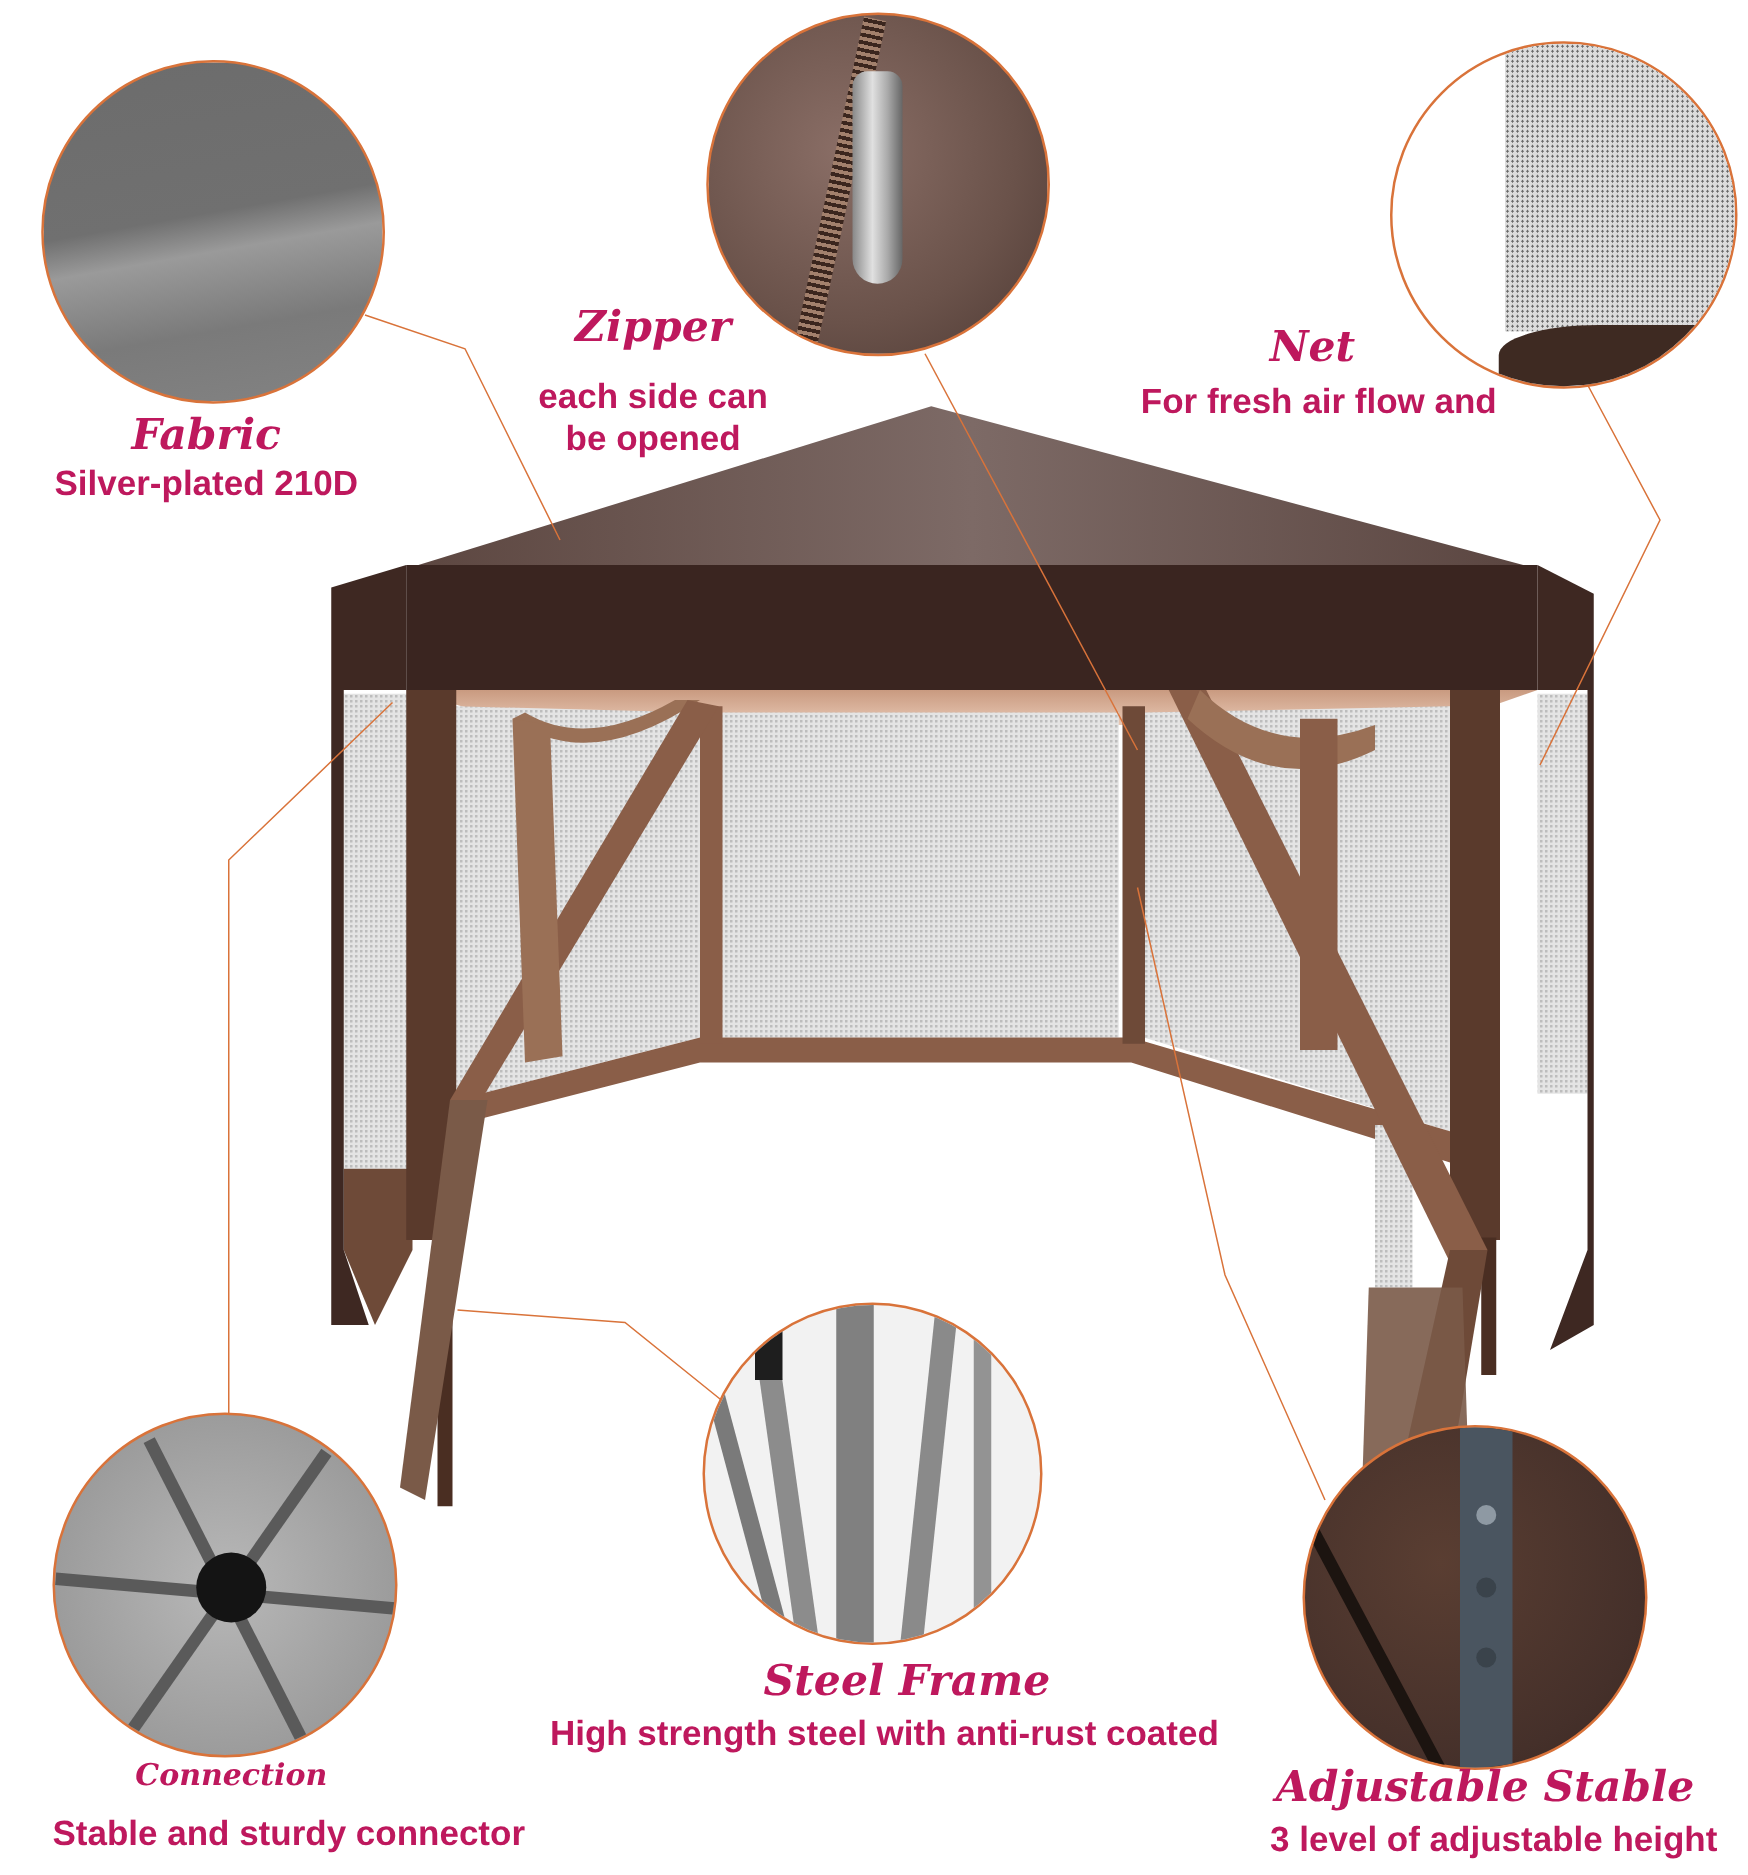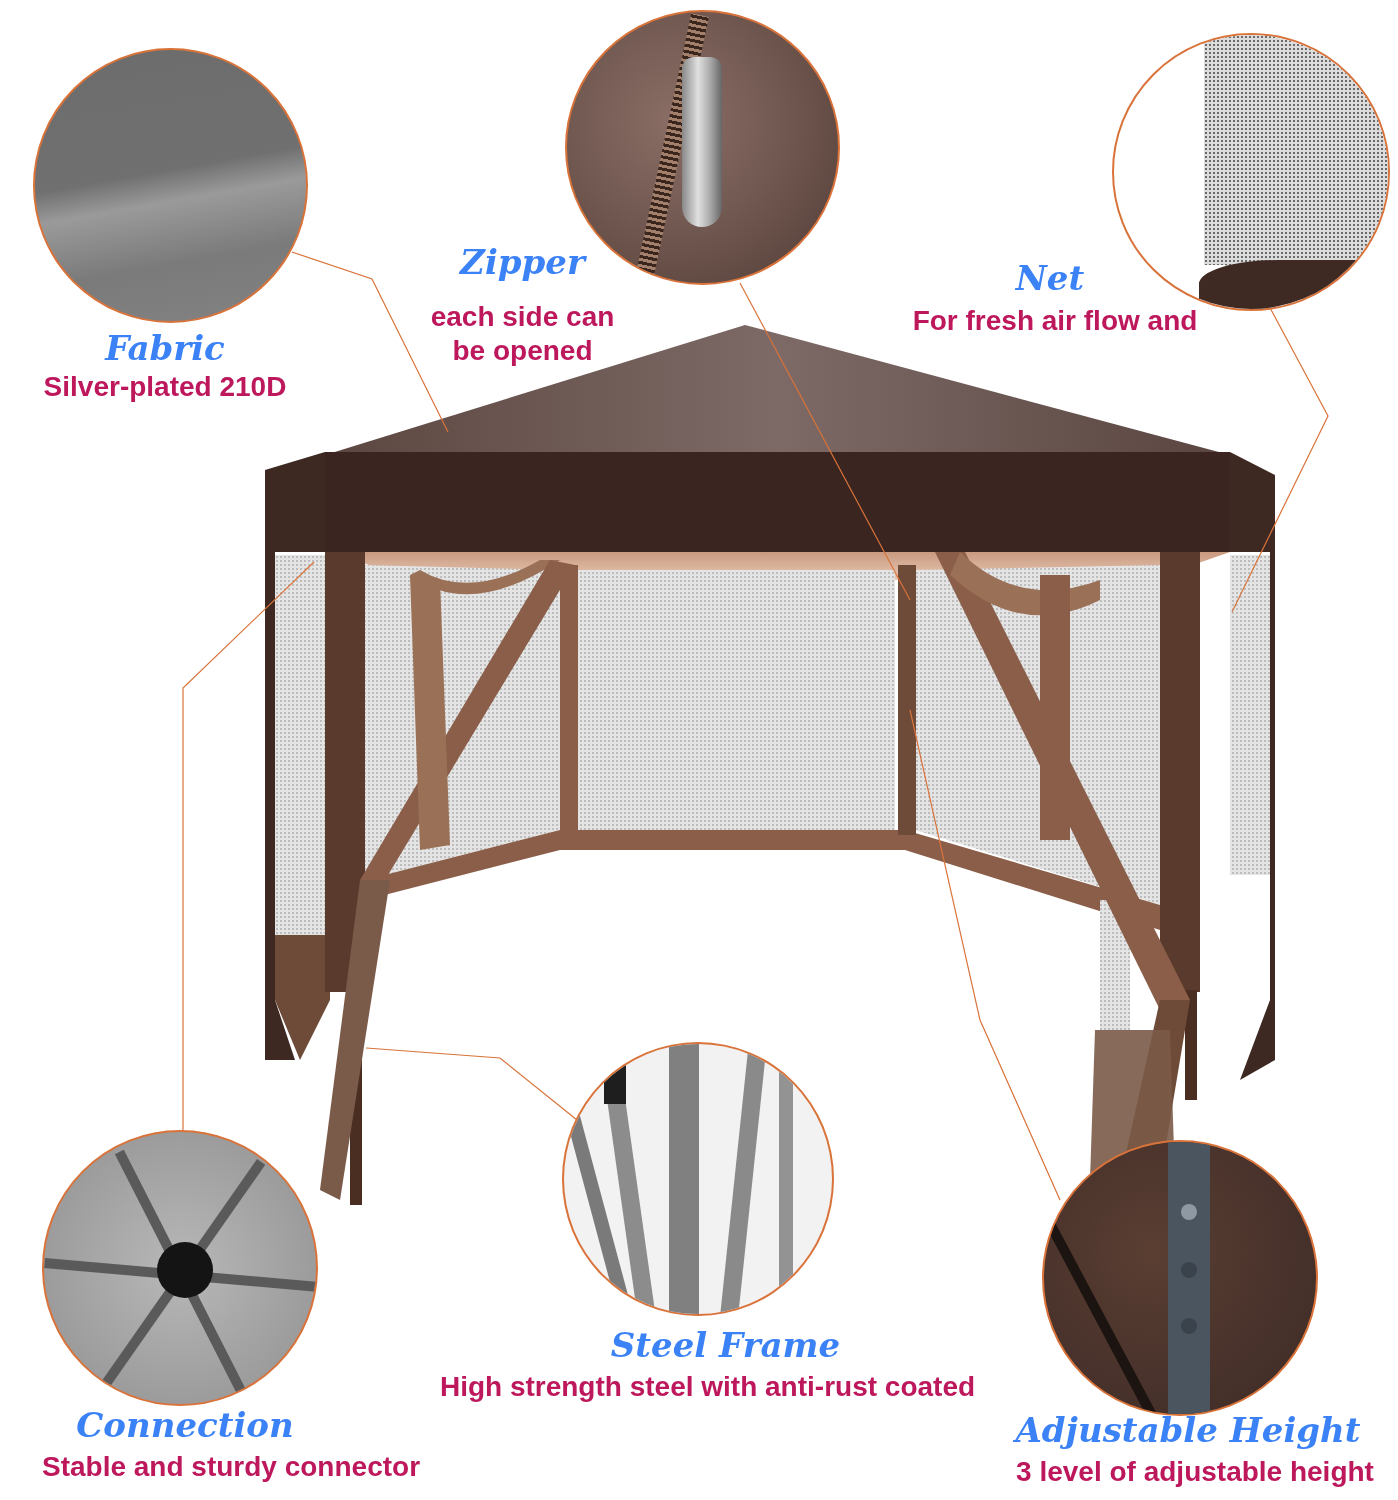--- a/index.html
+++ b/index.html
@@ -1,18 +1,18 @@
 <!DOCTYPE html>
 <html><head>
 <meta charset="utf-8">
 <style>
   html, body { margin:0; padding:0; background:#ffffff; }
   body { width:1398px; height:1500px; position:relative; overflow:hidden; font-family:"Liberation Sans", sans-serif; }
   .abs { position:absolute; }
-  .title { position:absolute; font-family:"DejaVu Serif", serif; font-style:italic; font-weight:bold; color:#3b82f6; text-align:center; white-space:nowrap; }
+  .title { position:absolute; font-family:"DejaVu Serif", serif; font-style:italic; font-weight:bold; color:#be185d; text-align:center; white-space:nowrap; }
   .desc { position:absolute; font-family:"Liberation Sans", sans-serif; color:#be185d; text-align:center; line-height:1.2; white-space:nowrap;font-weight:bold; }
   .circle { position:absolute; border-radius:50%; border:2px solid #d9733a; overflow:hidden; box-sizing:border-box; }
   svg.overlay { position:absolute; left:0; top:0; }
 </style>
 </head>
 <body>
 
 <svg class="overlay" width="1398" height="1500" viewBox="0 0 1398 1500">
   <defs>
     <pattern id="mesh" width="4" height="4" patternUnits="userSpaceOnUse">
@@ -107,21 +107,21 @@
 <div class="desc" style="left:890px;top:304px;width:330px;font-size:28px;">
   <div>For fresh air flow and</div>
 </div>
 
 <div class="circle" style="left:42px;top:1130px;width:276px;height:276px;background:radial-gradient(circle at 50% 50%,#b8b8b8,#9c9c9c 70%,#8a8a8a);">
   <div class="abs" style="left:0;top:138px;width:276px;height:10px;background:#5a5a5a;transform:rotate(5deg);"></div>
   <div class="abs" style="left:0;top:138px;width:276px;height:10px;background:#5a5a5a;transform:rotate(63deg);"></div>
   <div class="abs" style="left:0;top:138px;width:276px;height:10px;background:#5a5a5a;transform:rotate(-55deg);"></div>
   <div class="abs" style="left:113px;top:110px;width:56px;height:56px;border-radius:50%;background:#141414;"></div>
 </div>
-<div class="title" style="left:60px;top:1405px;width:250px;font-size:34px;">Connection</div>
+<div class="title" style="left:60px;top:1405px;width:250px;font-size:24px;">Connection</div>
 <div class="desc" style="left:0px;top:1450px;width:400px;font-size:28px;padding-left:31px;">
   <div>Stable and sturdy connector</div>
 </div>
 
 <div class="circle" style="left:562px;top:1042px;width:272px;height:274px;background:#f2f2f2;">
   <div class="abs" style="left:105px;top:-10px;width:30px;height:300px;background:#808080;"></div>
   <div class="abs" style="left:55px;top:-10px;width:18px;height:300px;background:#8c8c8c;transform:rotate(-8deg);"></div>
   <div class="abs" style="left:170px;top:-10px;width:18px;height:300px;background:#8a8a8a;transform:rotate(6deg);"></div>
   <div class="abs" style="left:215px;top:-10px;width:14px;height:300px;background:#939393;"></div>
   <div class="abs" style="left:20px;top:-10px;width:14px;height:300px;background:#7a7a7a;transform:rotate(-15deg);"></div>
@@ -132,16 +132,16 @@
   <div>High strength steel with anti-rust coated</div>
 </div>
 
 <div class="circle" style="left:1042px;top:1140px;width:276px;height:276px;background:radial-gradient(circle at 40% 40%,#5a3e32,#45302a 70%,#3a2822);">
   <div class="abs" style="left:40px;top:20px;width:10px;height:270px;background:#1c1410;transform:rotate(-28deg);"></div>
   <div class="abs" style="left:124px;top:-10px;width:42px;height:300px;background:#4a5560;"></div>
   <div class="abs" style="left:137px;top:62px;width:16px;height:16px;border-radius:50%;background:#8e99a3;"></div>
   <div class="abs" style="left:137px;top:120px;width:16px;height:16px;border-radius:50%;background:#3a434b;"></div>
   <div class="abs" style="left:137px;top:176px;width:16px;height:16px;border-radius:50%;background:#3a434b;"></div>
 </div>
-<div class="title" style="left:1008px;top:1410px;width:360px;font-size:34px;">Adjustable Height</div>
+<div class="title" style="left:1008px;top:1410px;width:360px;font-size:34px;">Adjustable Stable</div>
 <div class="desc" style="left:1000px;top:1455px;width:390px;font-size:28px;">
   <div>3 level of adjustable height</div>
 </div>
 
 </body></html>

